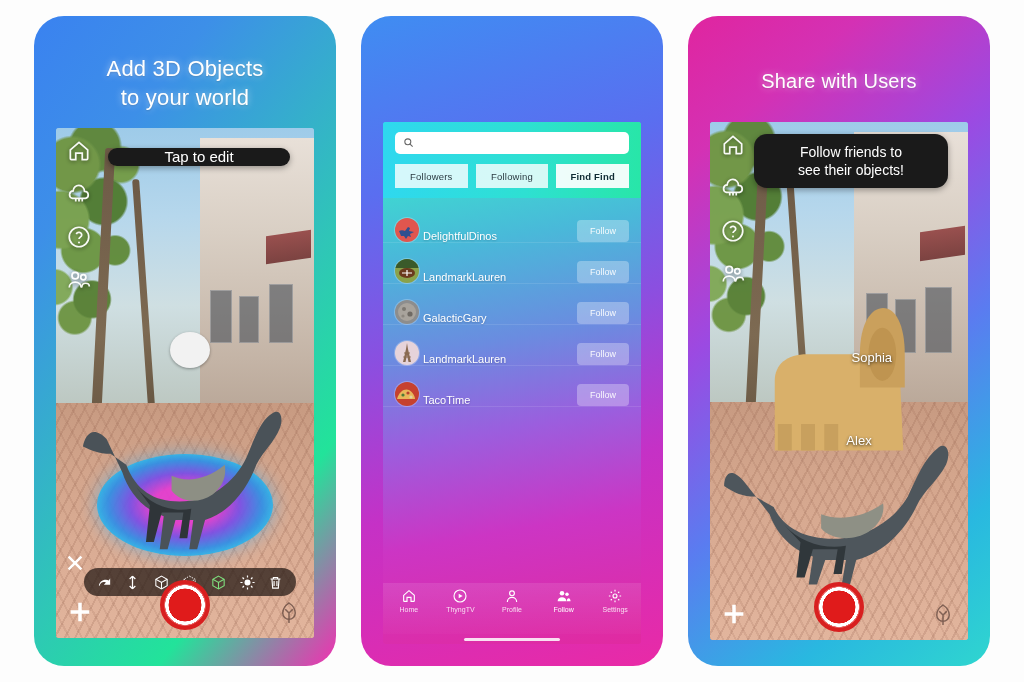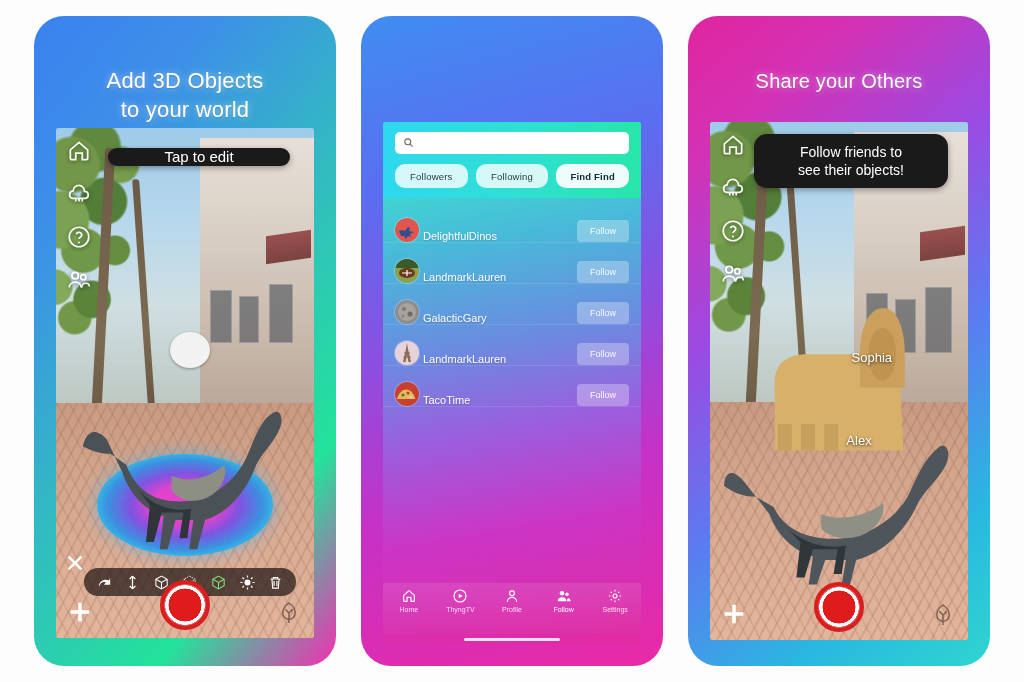--- a/index.html
+++ b/index.html
@@ -38,21 +38,21 @@
     text-align:center;
     color:#ffffff;
     font-size:21px;
     line-height:27px;
     font-weight:400;
     letter-spacing:.2px;
     text-shadow:0 0 7px rgba(255,255,255,.55),0 1px 2px rgba(0,0,0,.18);
     white-space:pre-line;
     pointer-events:none;
   }
-  .card.c1 .card-title{font-size:22px;line-height:29px;top:38px;margin-top:12px;}
+  .card.c1 .card-title{font-size:22px;line-height:29px;top:38px;}
   .card.c2 .card-title{top:56px;}
   .card.c3 .card-title{top:52px;font-size:20px;}
 
   
   .screen{
     position:absolute;left:22px;right:22px;
     border-radius:3px;
     overflow:hidden;
   }
   .card.c1 .screen{top:112px;bottom:28px;}
@@ -182,21 +182,21 @@
     display:flex;align-items:center;padding:0 8px;gap:6px;
   }
   .search-box svg{width:11px;height:11px;flex:0 0 auto;}
   .search-box input{
     border:0;outline:0;background:transparent;
     font-family:"Liberation Sans",sans-serif;font-size:11px;color:#333;
     width:100%;
   }
   .tabs{display:flex;gap:8px;margin-top:10px;}
   .tab{
-    flex:1;height:24px;border-radius:10px;
+    flex:1;height:24px;border-radius:0;
     background:rgba(255,255,255,.80);
     display:flex;align-items:center;justify-content:center;
     font-size:9.5px;color:#2b3a42;
     letter-spacing:.2px;
   }
   .tab.active{background:rgba(255,255,255,.92);font-weight:bold;color:#0f2b33;}
   .user-list{flex:1;padding-top:4px;}
   .user-row{
     display:flex;align-items:flex-end;
     height:40px;padding:0 12px;gap:4px;
@@ -488,21 +488,21 @@
           </div>
         </div>
         <div class="homebar">
             <i></i>
           </div>
       </div>
     </div>
   </div>
 
   <div class="card c3">
-    <div class="card-title">Share your Others</div>
+    <div class="card-title">Share with Users</div>
 
     <div class="screen">
       <div class="ar">
         <div class="sky"></div>
         <div class="buildings">
           <div class="awning"></div>
           <div class="window" style="left:10%;top:50%;width:18%;height:18%"></div>
           <div class="window" style="left:36%;top:52%;width:16%;height:16%"></div>
           <div class="window" style="left:62%;top:48%;width:22%;height:20%"></div>
         </div>

